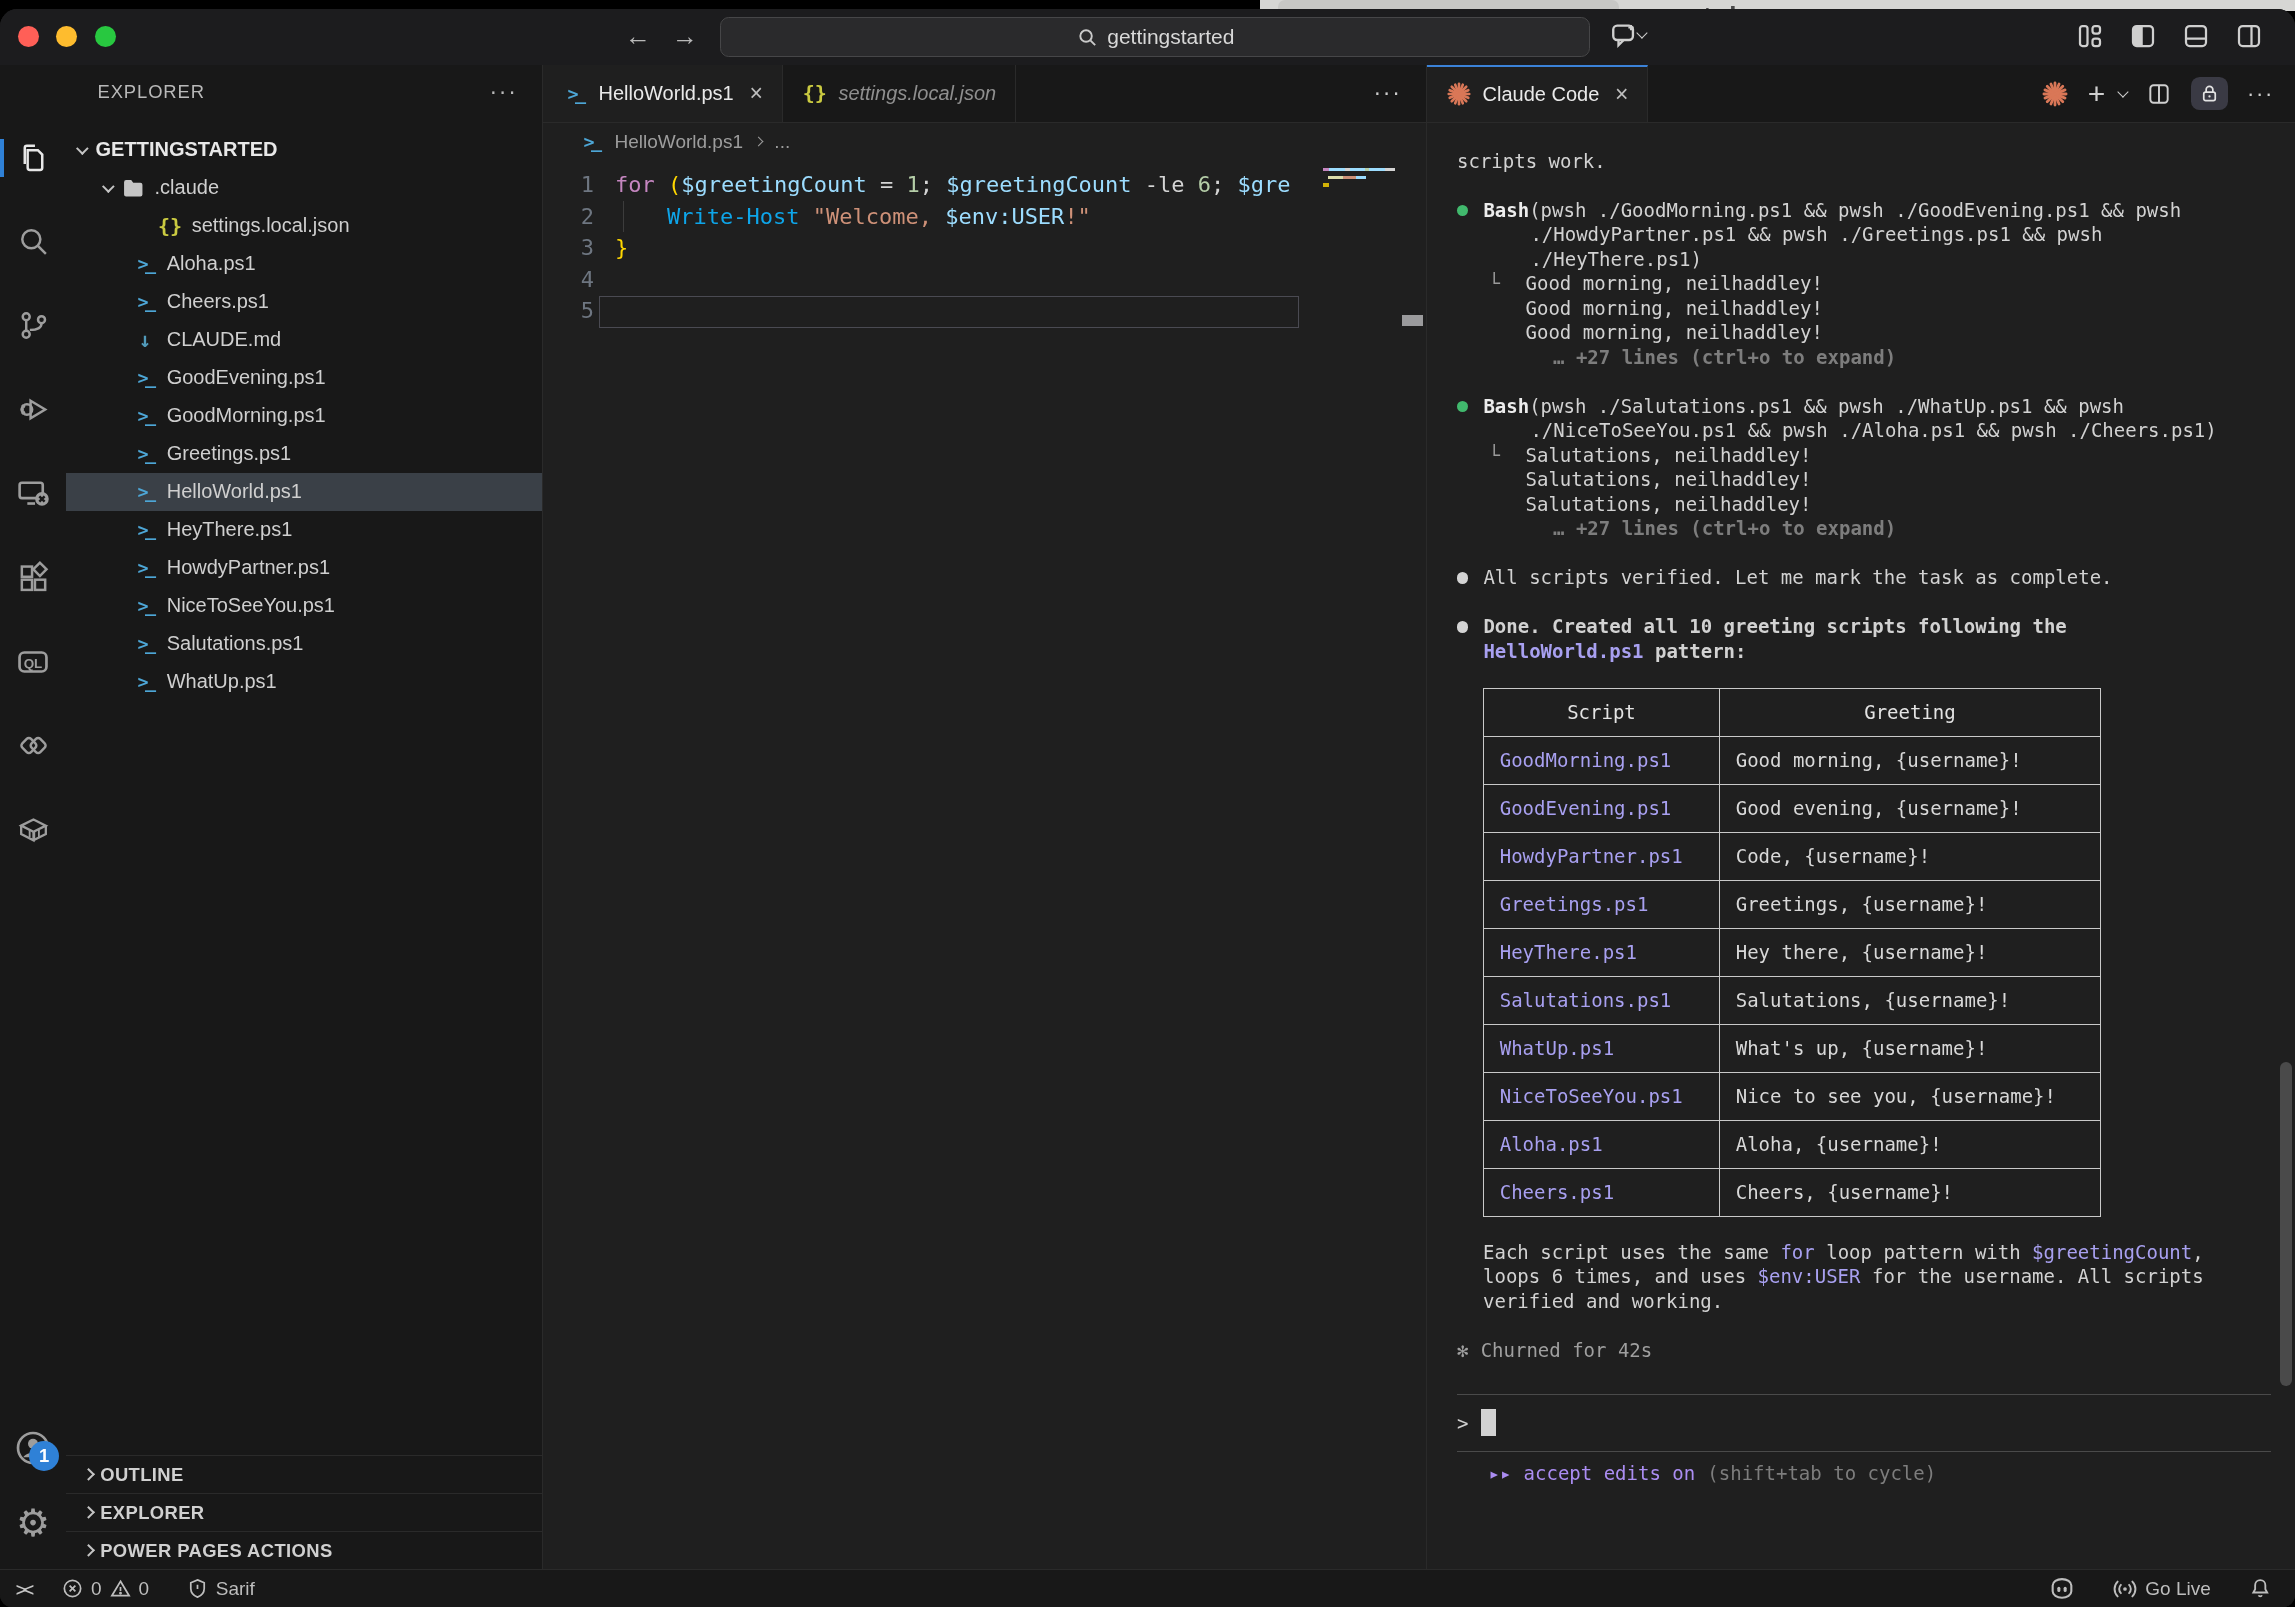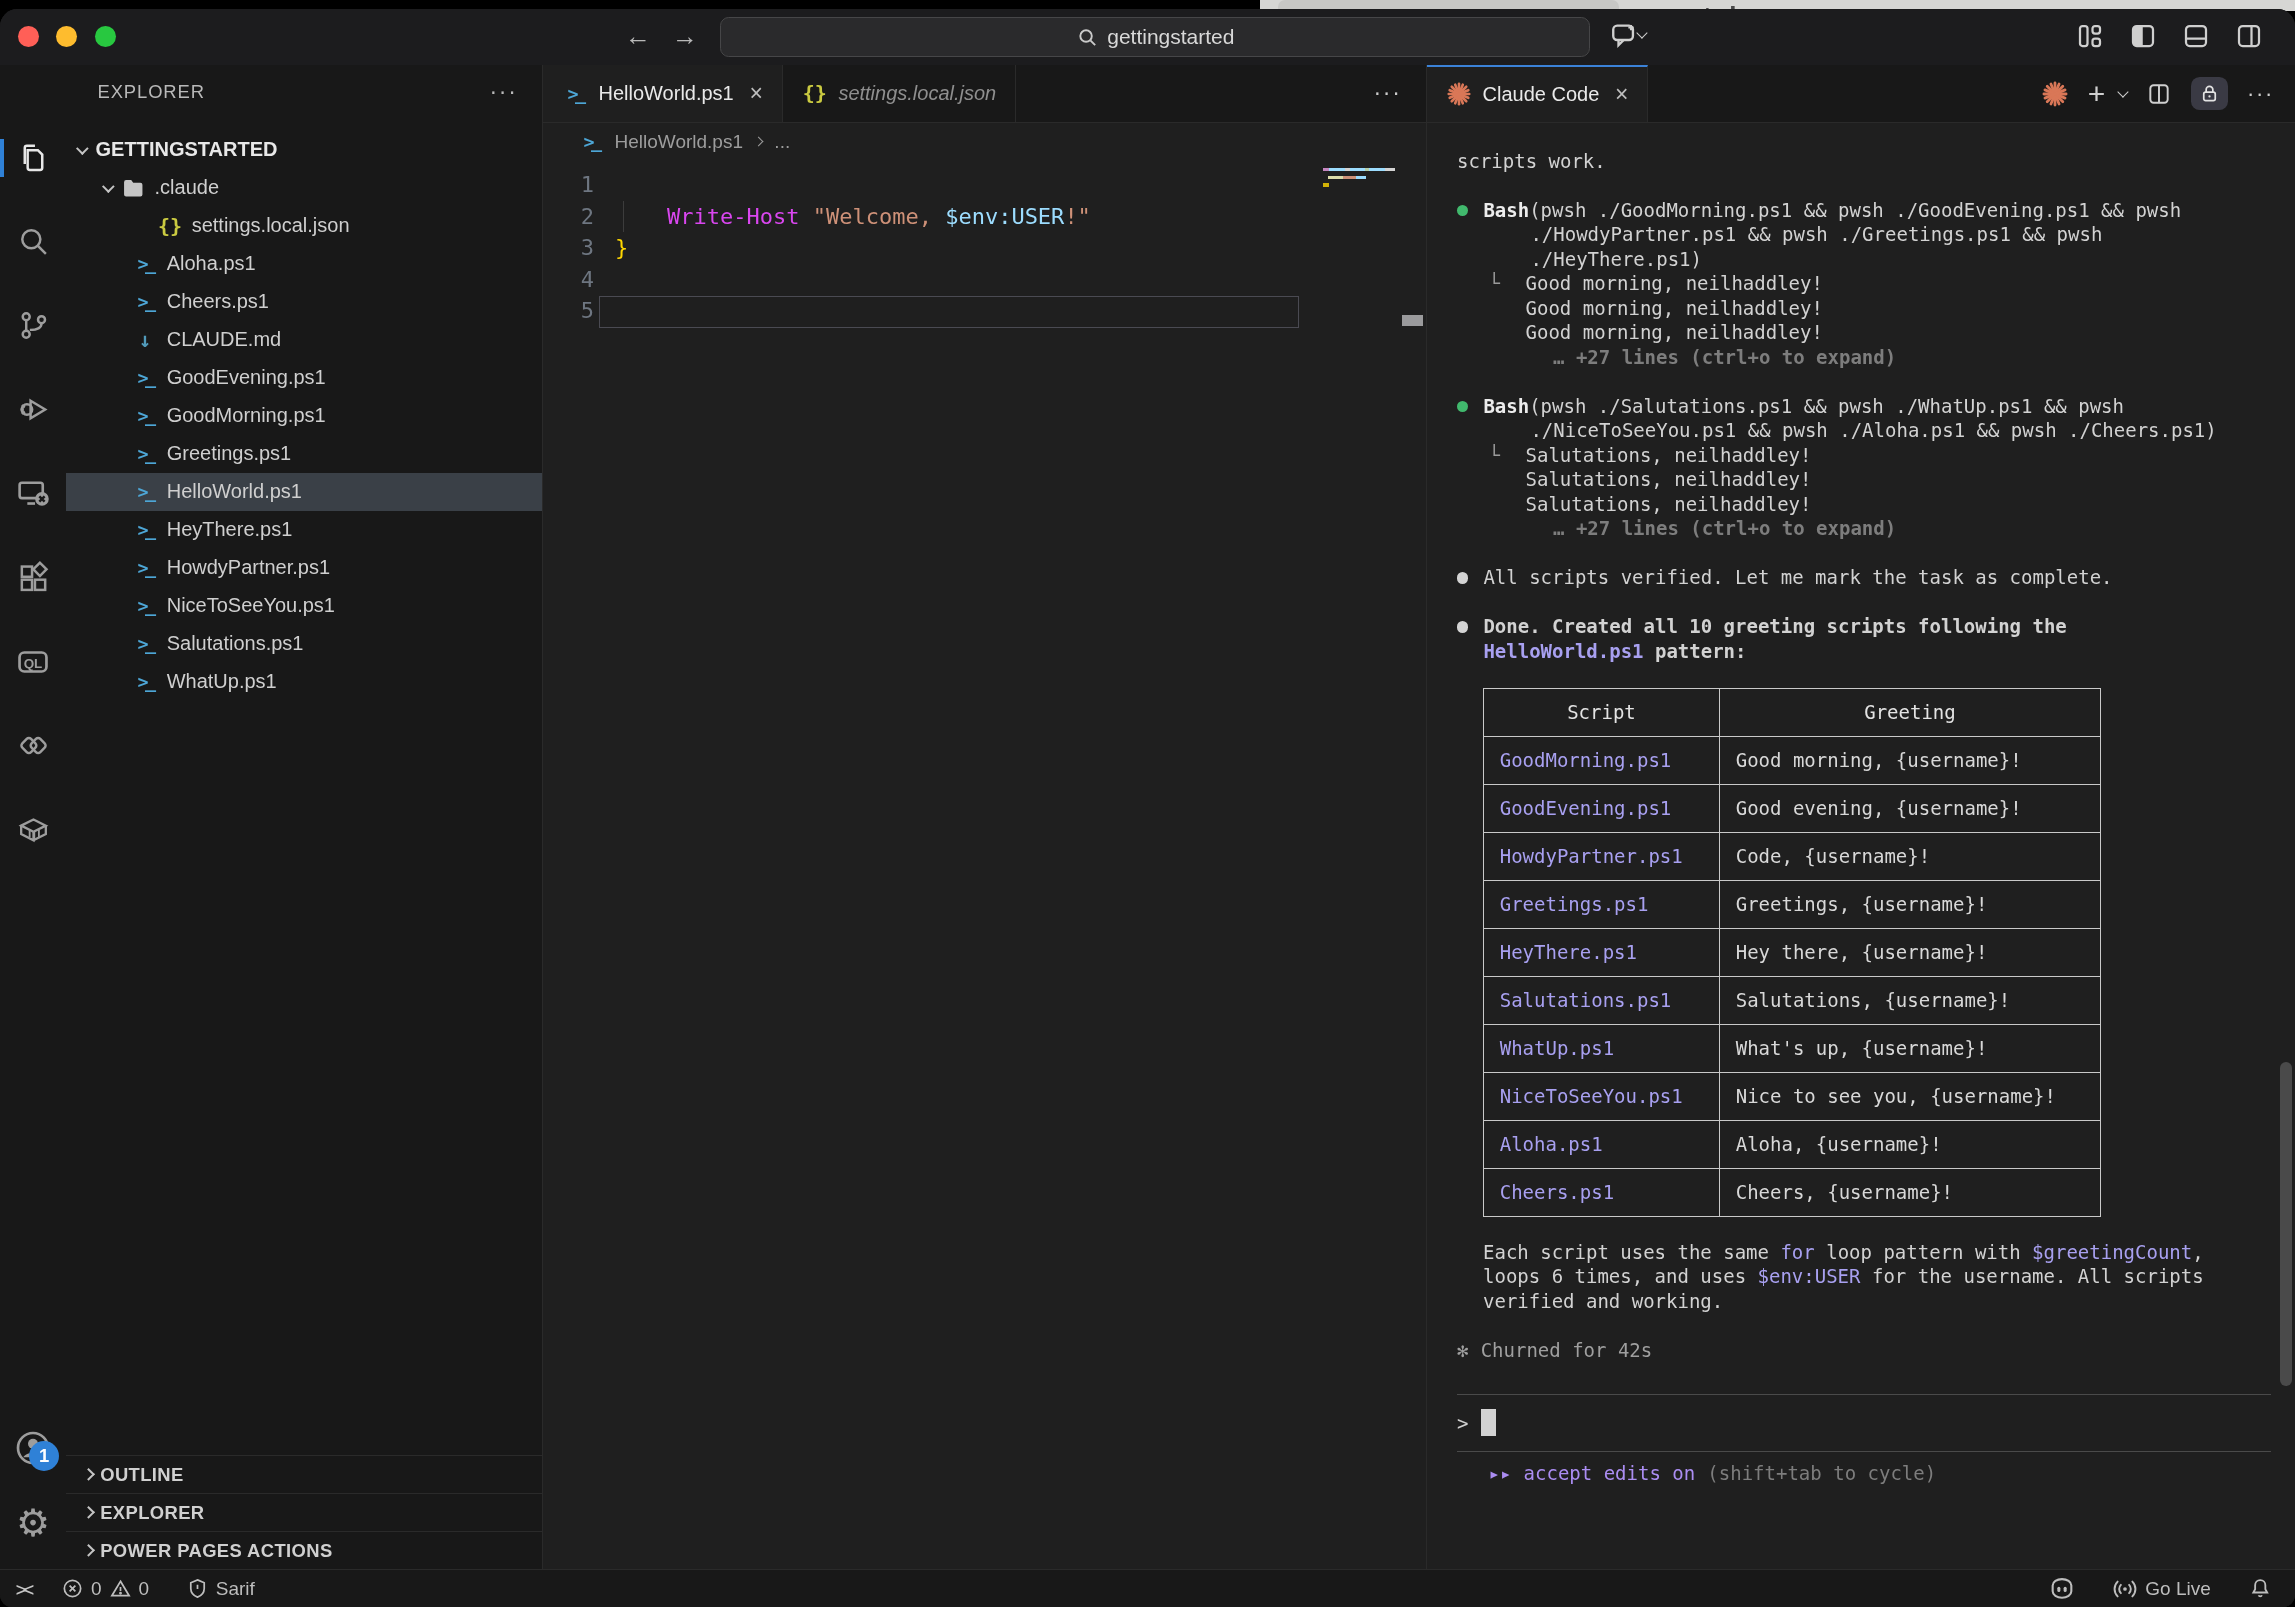--- a/index.html
+++ b/index.html
@@ -84,21 +84,21 @@
     color:#9d9d9d; font-size:19px; flex:0 0 auto; }
   .bc-sep { width:7px; height:7px; border-right:1.7px solid #9d9d9d; border-top:1.7px solid #9d9d9d;
     transform:rotate(45deg); margin:0 1.7px; }
   .codearea { flex:1; position:relative; font-family:"DejaVu Sans Mono", monospace;
     font-size:22px; line-height:31.5px; padding-top:8.7px; }
   .codeline { display:flex; height:31.5px; white-space:pre; }
   .gutter { width:51px; text-align:right; color:#6e7681; flex:0 0 auto; }
   .ctext { padding-left:21px; }
   .ind2 { padding-left:73px; }
   .tk-kw { color:#c586c0; } .tk-var { color:#9cdcfe; } .tk-num { color:#b5cea8; }
-  .tk-op { color:#d4d4d4; } .tk-br { color:#ffd700; } .tk-fn { color:#d946ef; } .tk-str { color:#ce9178; }
+  .tk-op { color:#d4d4d4; } .tk-br { color:#ffd700; } .tk-fn { color:#0ea5e9; } .tk-str { color:#ce9178; }
   .indent-guide { position:absolute; left:80px; top:40px; width:0.9px; height:31px; background:#3c3c3c; }
   .curline { position:absolute; left:56px; top:135px; width:700px; height:32px; border:1.7px solid #4a4a52; }
   .minimap { position:absolute; right:30px; top:7px; width:73px; }
   .mm1 { height:3.5px; width:72px; margin-bottom:4.4px;
     background:linear-gradient(90deg,#c586c0 0 8%,#9cdcfe 8% 30%,#d4d4d4 30% 38%,#9cdcfe 38% 58%,#b5cea8 58% 64%,#9cdcfe 64% 86%,#d4d4d4 86% 100%); }
   .mm2 { height:3.5px; width:38px; margin-left:5.2px; margin-bottom:4.4px;
     background:linear-gradient(90deg,#dcdcaa 0 40%,#ce9178 40% 75%,#9cdcfe 75% 100%); }
   .mm3 { height:3.5px; width:6.1px; background:#ffd700; opacity:.8; }
   .ed-scroll { position:absolute; right:3.5px; top:154px; width:21px; height:11.4px; background:#9a9a9c; }
 
@@ -397,20 +397,21 @@
       </div>
       <div class="breadcrumb">
         <span class="ficon ps">&gt;_</span>
         <span>HelloWorld.ps1</span>
         <span class="bc-sep"></span>
         <span>...</span>
       </div>
       <div class="codearea">
         <div class="codeline">
           <span class="gutter">1</span>
+          <span class="ctext"><span class="tk-kw">for </span><span class="tk-br">(</span><span class="tk-var">$greetingCount </span><span class="tk-op">= </span><span class="tk-num">1</span><span class="tk-op">; </span><span class="tk-var">$greetingCount </span><span class="tk-op">-le </span><span class="tk-num">6</span><span class="tk-op">; </span><span class="tk-var">$gre</span></span>
         </div>
         <div class="codeline">
           <span class="gutter">2</span>
           <span class="ctext ind2"><span class="tk-fn">Write-Host </span><span class="tk-str">"Welcome, </span><span class="tk-var">$env:USER</span><span class="tk-str">!"</span></span>
         </div>
         <div class="codeline">
           <span class="gutter">3</span>
           <span class="ctext"><span class="tk-br">}</span></span>
         </div>
         <div class="codeline">

